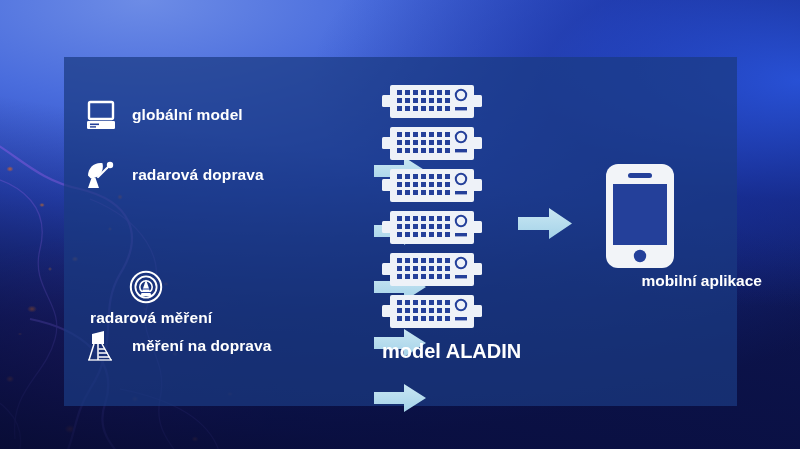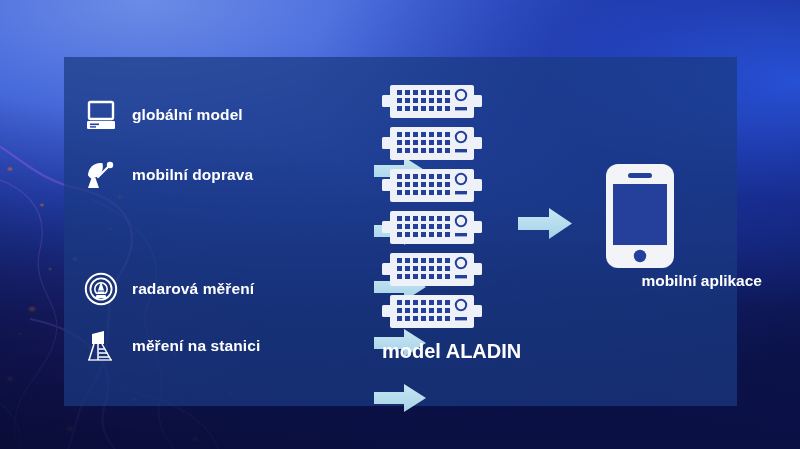--- a/index.html
+++ b/index.html
@@ -227,31 +227,31 @@
 
     <div class="row" style="top: 94px;">
       <span class="row-icon">
         <svg width="32" height="32" viewBox="0 0 32 32">
           <circle cx="25" cy="6" r="3.2" fill="#ffffff"></circle>
           <path d="M22.5 8.5 L13 18" stroke="#ffffff" stroke-width="2.2" stroke-linecap="round"></path>
           <path d="M3 16.5 C 3 8.8, 9.6 3, 17.5 4.2 C 19.5 12.5, 13.8 19.6, 5.6 19.2 Z" fill="#ffffff"></path>
           <path d="M6.5 19 L3 29 L14 29 L10.5 19 Z" fill="#ffffff"></path>
         </svg>
       </span>
-      <span class="row-label">mobilní doprava</span>
+      <span class="row-label">radarová doprava</span>
     </div>
     <svg class="row-arrow" style="left: 310px; top: 159px;" viewBox="0 0 52 30">
       <path d="M0 9 L30 9 L30 1 L52 15 L30 29 L30 21 L0 21 Z" fill="url(#agrad1)"></path>
     </svg>
 
     <svg class="row-arrow" style="left: 310px; top: 215px;" viewBox="0 0 52 30">
       <path d="M0 9 L30 9 L30 1 L52 15 L30 29 L30 21 L0 21 Z" fill="url(#agrad1)"></path>
     </svg>
 
-    <div class="row" style="top: 208px;">
+    <div class="row" style="top: 208px; flex-direction: column;">
       <span class="row-icon">
         <svg width="34" height="34" viewBox="0 0 34 34">
           <circle cx="17" cy="17" r="15.2" fill="none" stroke="#ffffff" stroke-width="2"></circle>
           <circle cx="17" cy="17" r="10.6" fill="none" stroke="#ffffff" stroke-width="1.8"></circle>
           <circle cx="17" cy="17" r="6.2" fill="none" stroke="#ffffff" stroke-width="1.6"></circle>
           <path d="M17 9.5 L11.5 26 L22.5 26 Z" fill="#ffffff"></path>
           <path d="M13 19 L21 19 M12 22.5 L22 22.5" stroke="#24409a" stroke-width="1.1"></path>
         </svg>
       </span>
       <span class="row-label">radarová měření</span>
@@ -262,21 +262,21 @@
 
     <div class="row" style="top: 265px;">
       <span class="row-icon">
         <svg width="36" height="36" viewBox="0 0 36 36">
           <path d="M9 6 L21 3 L21 16 L9 16 Z" fill="#ffffff"></path>
           <path d="M11 16 L6 32 M19 16 L28 32 M15 16 L15 32" stroke="#ffffff" stroke-width="1.5" fill="none"></path>
           <path d="M15.5 21 L22 21 M15.5 25 L24.5 25 M15.5 29 L26.5 29" stroke="#ffffff" stroke-width="1.3"></path>
           <path d="M5 32 L29 32" stroke="#ffffff" stroke-width="1.3"></path>
         </svg>
       </span>
-      <span class="row-label">měření na stanici</span>
+      <span class="row-label">měření na doprava</span>
     </div>
     <svg class="row-arrow" style="left: 310px; top: 326px;" viewBox="0 0 52 30">
       <path d="M0 9 L30 9 L30 1 L52 15 L30 29 L30 21 L0 21 Z" fill="url(#agrad1)"></path>
     </svg>
   </div>
 
   <div class="rack">
     <svg width="100" height="243" viewBox="0 0 100 243">
       <g fill="#eef2f8">
 

